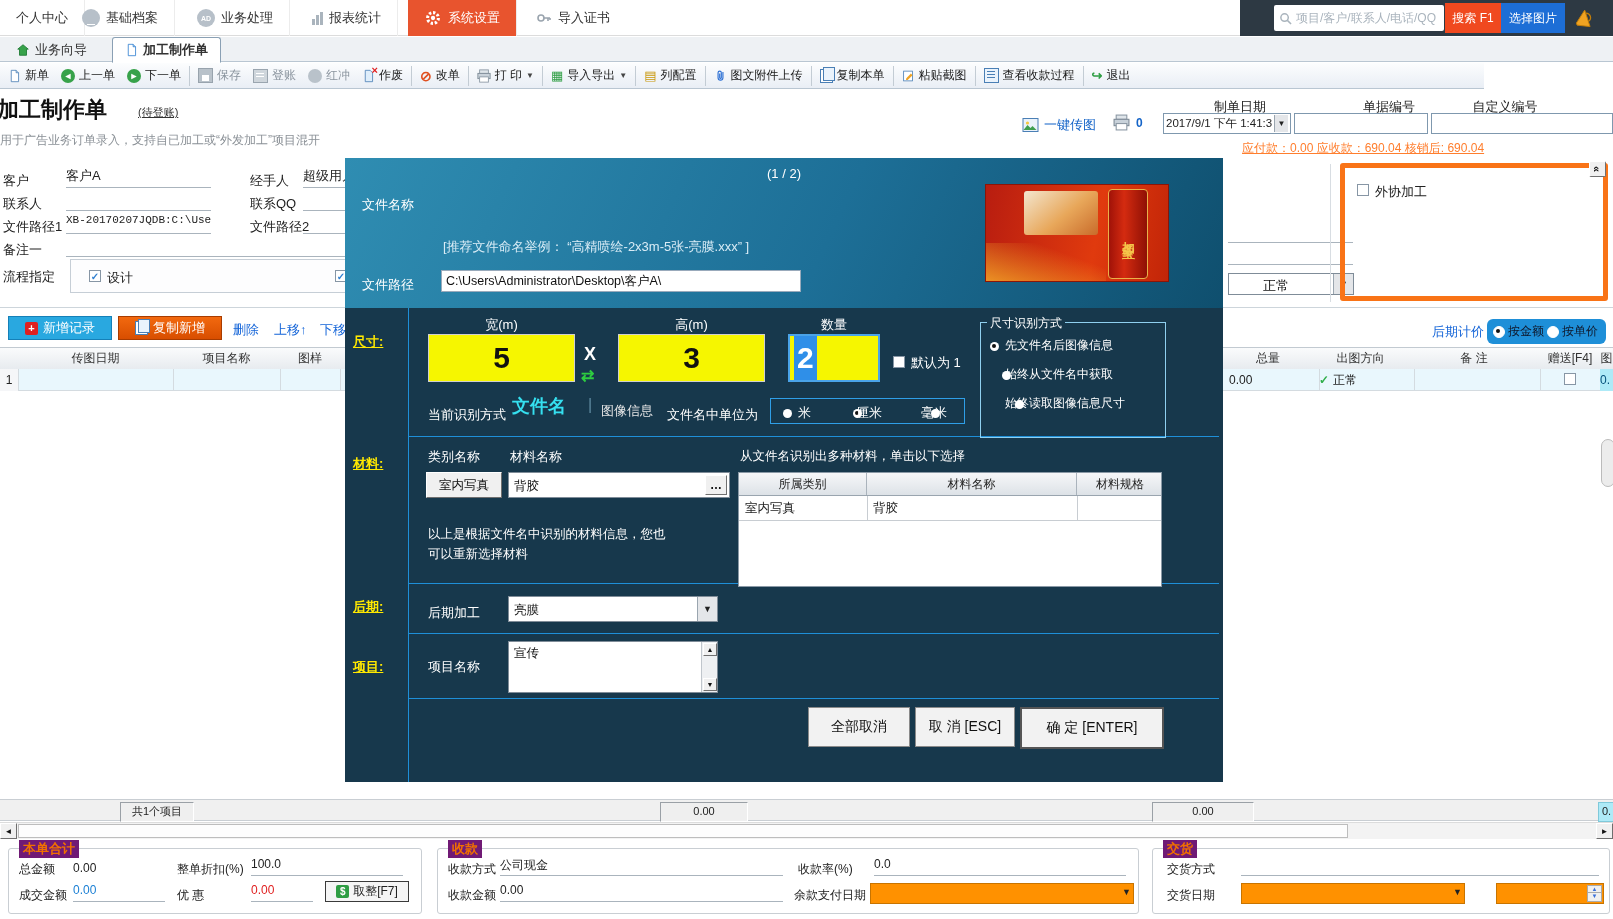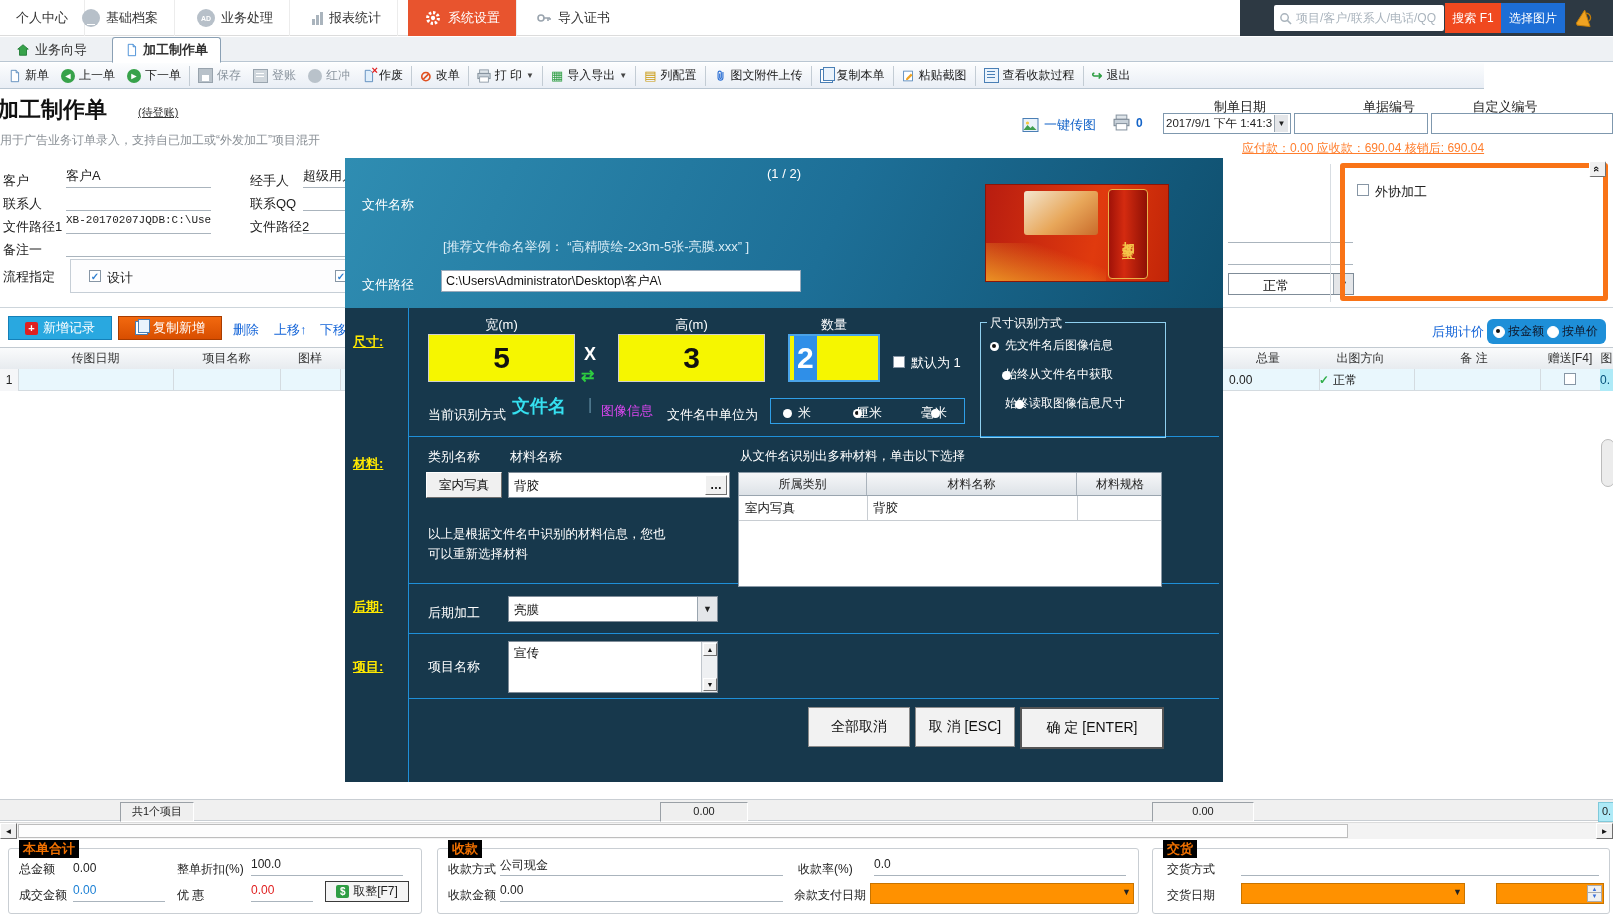--- a/index.html
+++ b/index.html
@@ -38,21 +38,21 @@
   .listic::after{content:'';position:absolute;left:2px;top:2px;width:8px;height:7px;
      background:repeating-linear-gradient(#4a7fb5 0 1px,transparent 1px 3px)}
   
   .th{position:absolute;top:0;height:21px;line-height:20px;text-align:center;border-right:1px solid #c2cad1;
       background:linear-gradient(#fafbfc,#e7ebef);font-size:12px;color:#333}
   .td{position:absolute;top:0;height:22px;line-height:22px;border-right:1px solid #d4dbe0;font-size:12px}
   .sumbox{position:absolute;height:18px;line-height:17px;background:#efefef;border:1px solid;
       border-color:#9aa0a6 #fff #fff #9aa0a6;text-align:center;font-size:11px}
   
   .fs{position:absolute;border:1px solid #c9ced3;border-radius:3px;background:#fff}
-  .fst{position:absolute;top:-9px;left:10px;background:#000000;padding:0 4px;color:#f07000;font-weight:bold;font-size:13px}
+  .fst{position:absolute;top:-9px;left:10px;background:#701a75;padding:0 4px;color:#f07000;font-weight:bold;font-size:13px}
   .flbl{font-size:12px;color:#222}
   .orangebox{background:#ff9100;border:1px solid #c87400;position:absolute;height:19px}
   .obx-arrow{position:absolute;right:2px;top:3px;font-size:9px;color:#222}
   
   #modal{position:absolute;left:345px;top:158px;width:878px;height:624px;background:#17384c;z-index:50}
   .mhead{position:absolute;left:0;top:0;width:100%;height:150px;
      background:linear-gradient(115deg,#2f8db2 0%,#1d6f97 55%,#0f4f6e 100%)}
   .mlabel{color:#fff;font-size:13px}
   .ylabel{color:#ffe900;font-weight:bold;text-decoration:underline;font-size:13px}
   .yinput{background:#f6f600;border:1px solid #cfcfcf;display:flex;align-items:center;justify-content:center;
@@ -493,21 +493,21 @@
       <span class="a mlabel" style="left:24px;top:14px;font-size:12px">先文件名后图像信息</span>
       <span class="rd mrd a" style="left:9px;top:46px"></span>
       <span class="a mlabel" style="left:24px;top:43px;font-size:12px">始终从文件名中获取</span>
       <span class="rd mrd a" style="left:9px;top:75px"></span>
       <span class="a mlabel" style="left:24px;top:72px;font-size:12px">始终读取图像信息尺寸</span>
     </div>
 
     <span class="a mlabel" style="left:83px;top:248px">当前识别方式</span>
     <span class="a" style="left:167px;top:236px;color:#35e0f0;font-size:18px;font-weight:bold">文件名</span>
     <span class="a" style="left:243px;top:238px;color:#5f89a0;font-size:16px">|</span>
-    <span class="a" style="left:256px;top:244px;color:#d946ef;font-size:13px">图像信息</span>
+    <span class="a" style="left:256px;top:244px;color:#e5e5e5;font-size:13px">图像信息</span>
     <span class="a mlabel" style="left:322px;top:248px">文件名中单位为</span>
     <div class="a" style="left:425px;top:240px;width:195px;height:26px;border:1px solid #2f9fe8">
       <span class="rd mrd a" style="left:12px;top:8px"></span>
       <span class="a mlabel" style="left:27px;top:5px">米</span>
       <span class="rd mrd on a" style="left:70px;top:8px"></span>
       <span class="a mlabel" style="left:85px;top:5px">厘米</span>
       <span class="rd mrd a" style="left:135px;top:8px"></span>
       <span class="a mlabel" style="left:150px;top:5px">毫米</span>
     </div>
 

